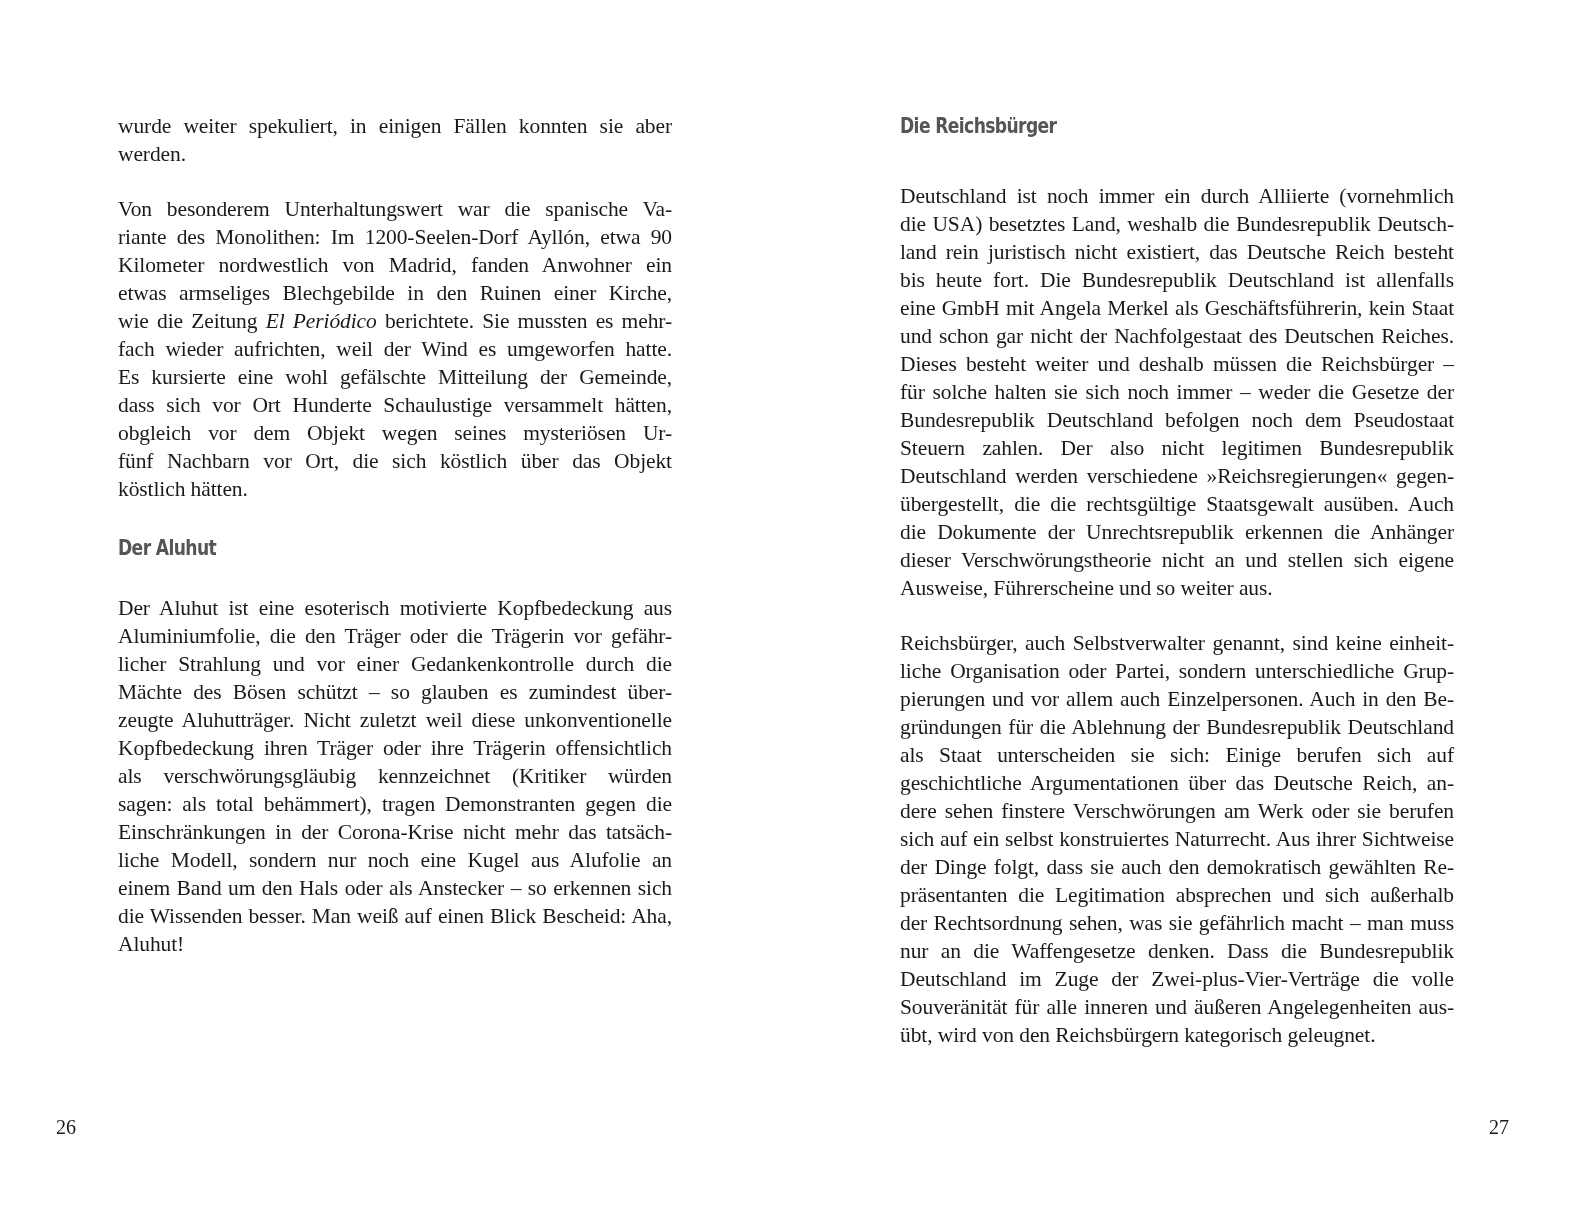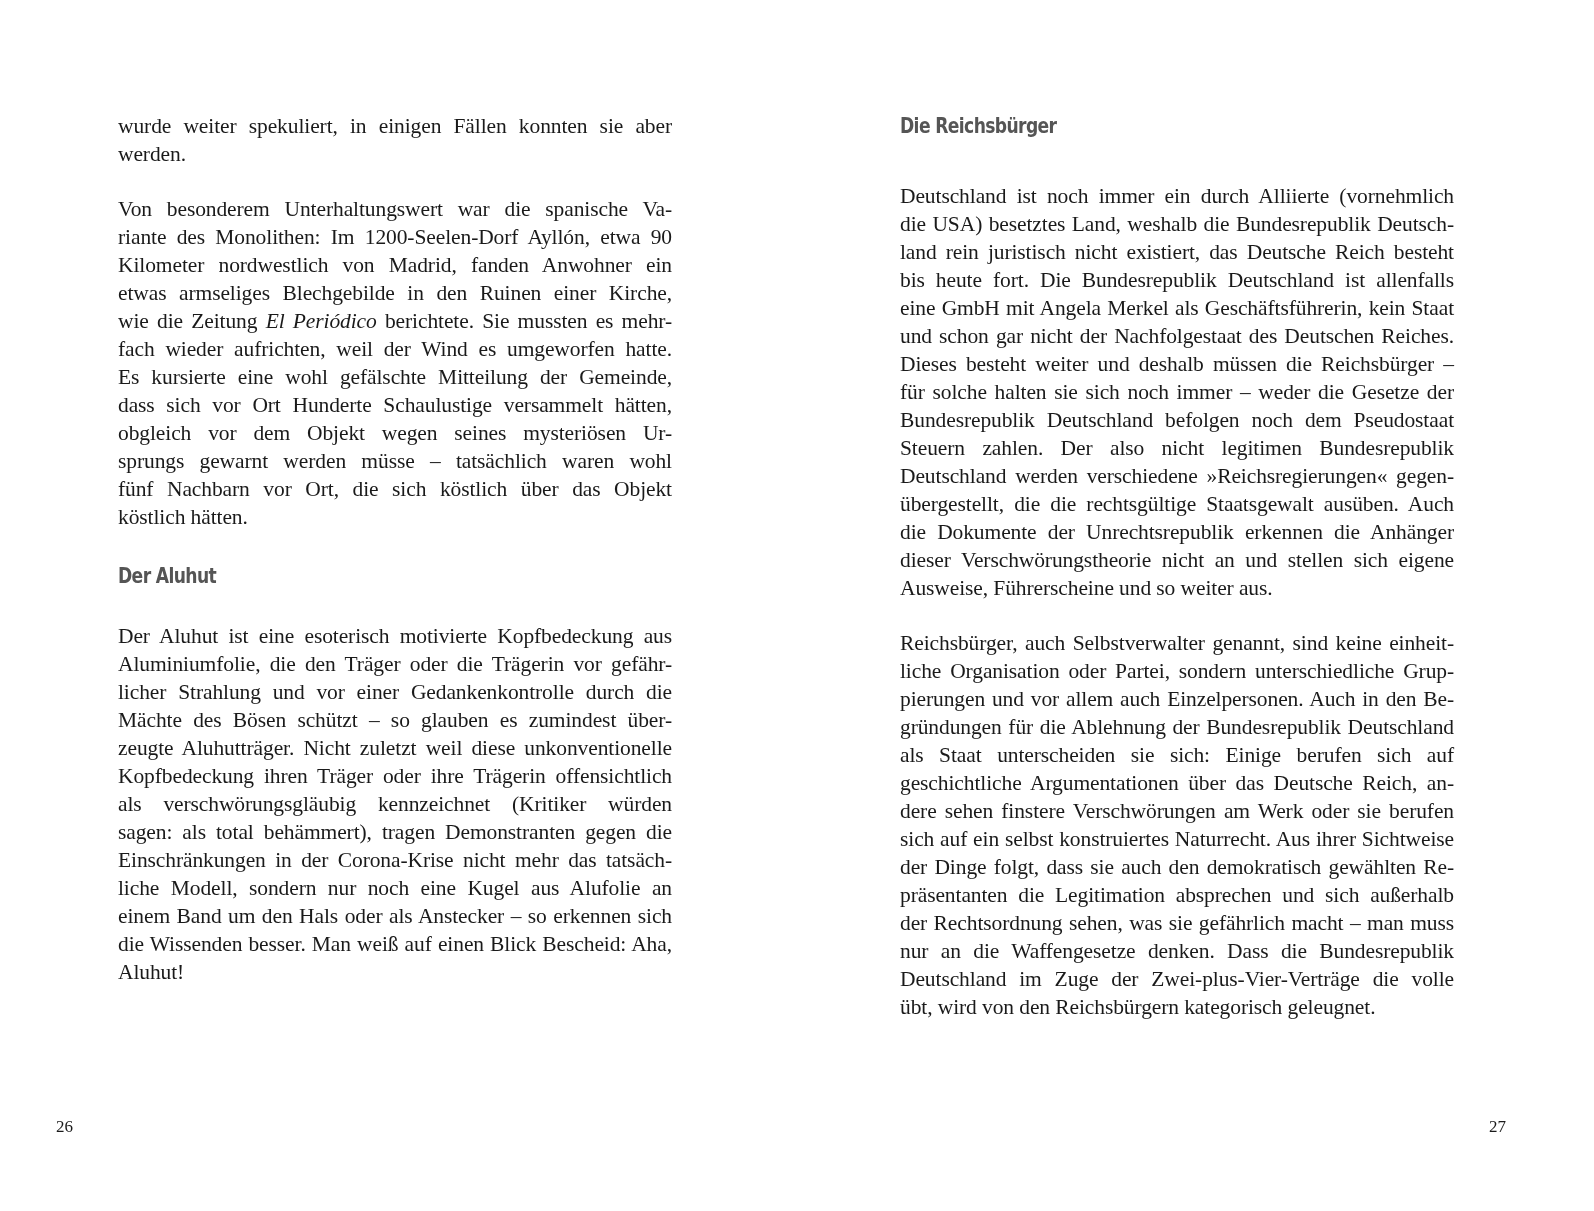--- a/index.html
+++ b/index.html
@@ -61,21 +61,21 @@
       line-height: 36px;
     }
     .page-left .heading { margin-top: 22px; margin-bottom: 28px; }
     .page-right .heading { margin-top: 0; margin-bottom: 38px; }
 
     em.inline-italic { font-style: italic; }
 
     .page-number {
       position: absolute;
       top: 1115px;
-      font-size: 17px;
+      font-size: 20px;
       line-height: 24px;
       color: #1a1a1a;
     }
     .page-left .page-number { left: 56px; }
     .page-right .page-number { left: 692px; }
   </style>
 </head>
 <body>
 
 <div class="page page-left">
@@ -87,21 +87,20 @@
       <div class="para">
         <span class="line">Von besonderem Unterhaltungswert war die spanische Va-</span>
         <span class="line">riante des Monolithen: Im 1200-Seelen-Dorf Ayllón, etwa 90</span>
         <span class="line">Kilometer nordwestlich von Madrid, fanden Anwohner ein</span>
         <span class="line">etwas armseliges Blechgebilde in den Ruinen einer Kirche,</span>
         <span class="line"><span style="white-space: pre;">wie die Zeitung </span><em class="inline-italic">El Periódico</em><span style="white-space: pre;"> berichtete. Sie mussten es mehr-</span></span>
         <span class="line">fach wieder aufrichten, weil der Wind es umgeworfen hatte.</span>
         <span class="line">Es kursierte eine wohl gefälschte Mitteilung der Gemeinde,</span>
         <span class="line">dass sich vor Ort Hunderte Schaulustige versammelt hätten,</span>
         <span class="line">obgleich vor dem Objekt wegen seines mysteriösen Ur-</span>
-        <span class="line">sprungs gewarnt werden müsse – tatsächlich waren wohl</span>
         <span class="line">fünf Nachbarn vor Ort, die sich köstlich über das Objekt</span>
         <span class="line last">köstlich hätten.</span>
       </div>
       <h2 class="heading">Der Aluhut</h2>
       <div class="para">
         <span class="line">Der Aluhut ist eine esoterisch motivierte Kopfbedeckung aus</span>
         <span class="line">Aluminiumfolie, die den Träger oder die Trägerin vor gefähr-</span>
         <span class="line">licher Strahlung und vor einer Gedankenkontrolle durch die</span>
         <span class="line">Mächte des Bösen schützt – so glauben es zumindest über-</span>
         <span class="line">zeugte Aluhutträger. Nicht zuletzt weil diese unkonventionelle</span>
@@ -145,17 +144,18 @@
         <span class="line">gründungen für die Ablehnung der Bundesrepublik Deutschland</span>
         <span class="line">als Staat unterscheiden sie sich: Einige berufen sich auf</span>
         <span class="line">geschichtliche Argumentationen über das Deutsche Reich, an-</span>
         <span class="line">dere sehen finstere Verschwörungen am Werk oder sie berufen</span>
         <span class="line">sich auf ein selbst konstruiertes Naturrecht. Aus ihrer Sichtweise</span>
         <span class="line">der Dinge folgt, dass sie auch den demokratisch gewählten Re-</span>
         <span class="line">präsentanten die Legitimation absprechen und sich außerhalb</span>
         <span class="line">der Rechtsordnung sehen, was sie gefährlich macht – man muss</span>
         <span class="line">nur an die Waffengesetze denken. Dass die Bundesrepublik</span>
         <span class="line">Deutschland im Zuge der Zwei-plus-Vier-Verträge die volle</span>
+        <span class="line">Souveränität für alle inneren und äußeren Angelegenheiten aus-</span>
         <span class="line last">übt, wird von den Reichsbürgern kategorisch geleugnet.</span>
       </div>
     </div>
   <div class="page-number">27</div>
 </div>
 
 </body></html>

